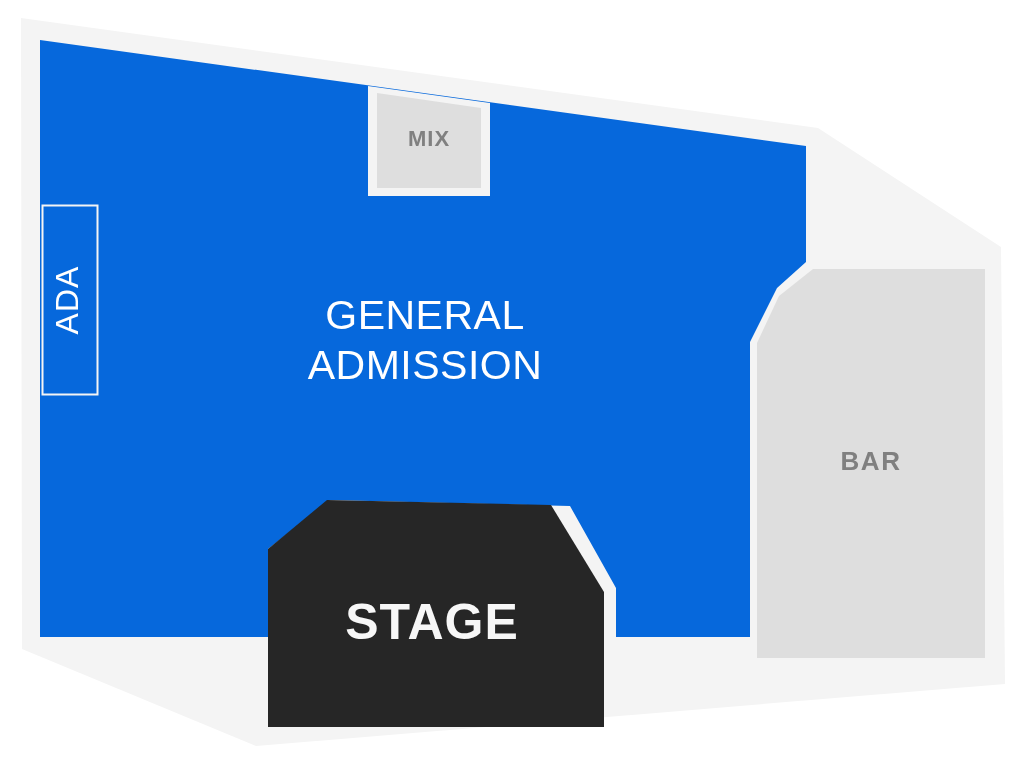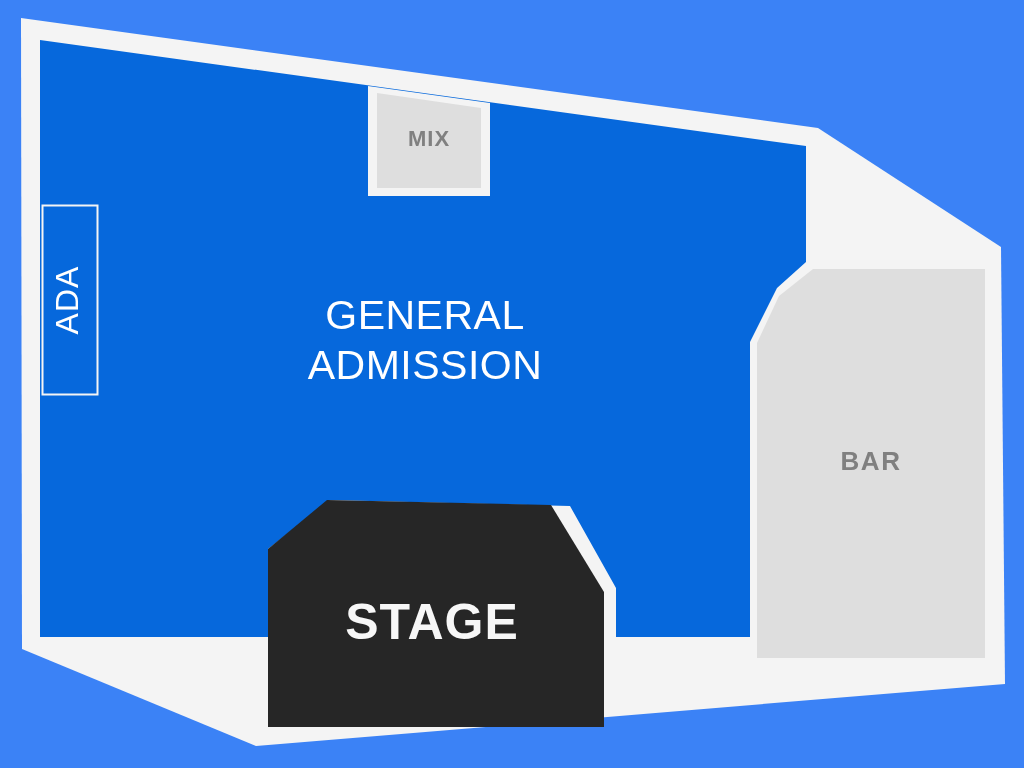--- a/index.html
+++ b/index.html
@@ -11,21 +11,21 @@
   body {
     width: 1024px;
     height: 768px;
     overflow: hidden;
     font-family: "Liberation Sans", sans-serif;
   }
   #map-root {
     position: relative;
     width: 1024px;
     height: 768px;
-    background: #3b82f6;
+    background: #ffffff;
   }
   #venue-svg {
     display: block;
     width: 1024px;
     height: 768px;
   }
   .section-label {
     font-family: "Liberation Sans", sans-serif;
     text-anchor: middle;
     dominant-baseline: middle;

